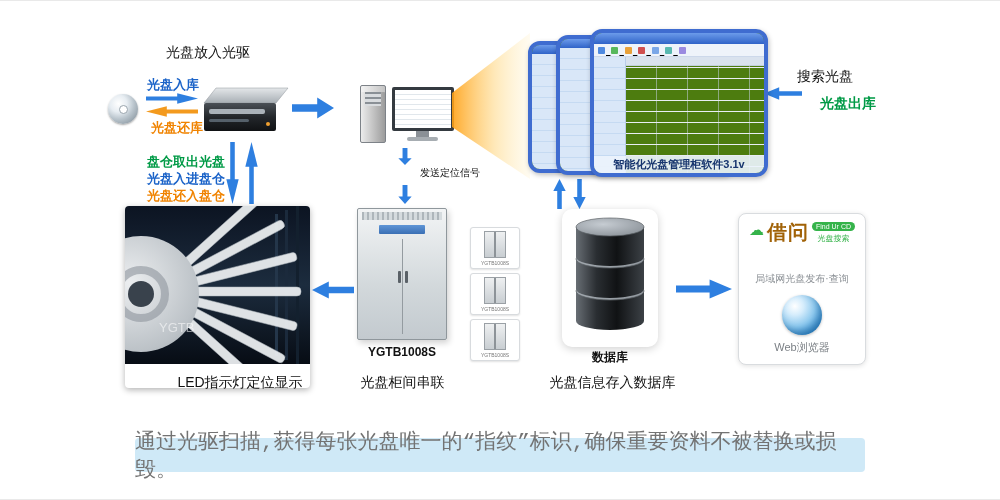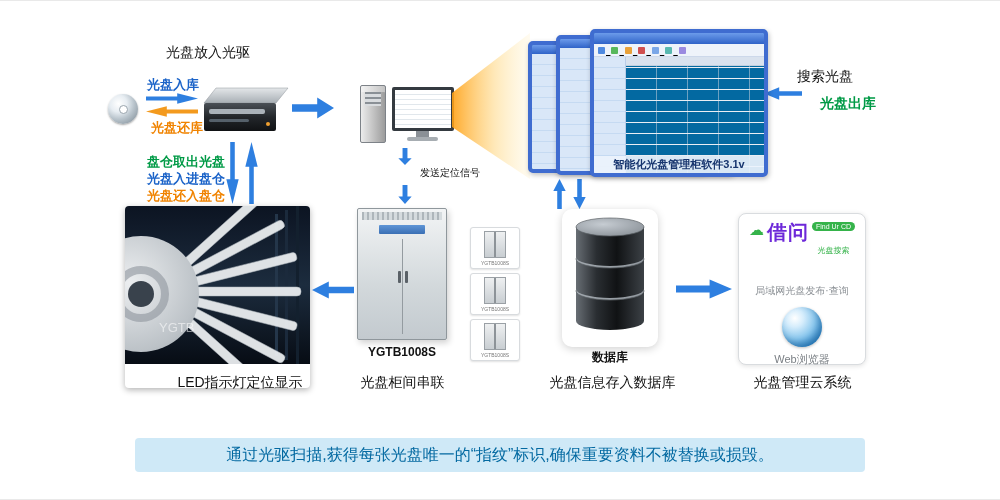--- a/index.html
+++ b/index.html
@@ -6,21 +6,21 @@
   body { background:#fff; font-family:"Liberation Sans", sans-serif; }
   .stage { position:relative; width:1000px; height:500px; background:#fff; overflow:hidden;
            border-top:1px solid #e9e9e9; border-bottom:1px solid #e9e9e9; }
   .abs { position:absolute; }
   .sect { position:absolute; font-size:14px; color:#111; white-space:nowrap; text-align:center; }
   .flabel { position:absolute; font-size:13px; font-weight:bold; white-space:nowrap; }
   .caption { position:absolute; font-size:14px; color:#111; text-align:center; white-space:nowrap; }
   .c-blue { color:#1b63c8; } .c-green { color:#009a46; } .c-orange { color:#f08300; }
 
   
-  .monitor { position:absolute; background:#0369a1; border:4px solid #3f6cd0; border-radius:5px;
+  .monitor { position:absolute; background:#4d7c0f; border:4px solid #3f6cd0; border-radius:12px;
              box-shadow:1px 2px 5px rgba(0,0,0,.25); overflow:hidden;text-decoration:underline; }
   .m-title { height:11px; background:linear-gradient(#6c9bea,#2f63c8); }
   .back .m-title, .mid .m-title { height:9px; }
   .m-toolbar { height:13px; background:#eef3fa; border-bottom:1px solid #ccd8ea; padding-left:3px; line-height:0; }
   .tbi { display:inline-block; width:7px; height:7px; margin:3px 1px 0; border-radius:1px; }
   .m-body { position:absolute; top:24px; bottom:0; left:0; right:0; display:flex; }
   .back .m-body, .mid .m-body { top:9px; }
   .m-side { width:32px; border-right:1px solid #b9cde8;
             background:repeating-linear-gradient(#d9e7f8 0,#d9e7f8 10px,#c5daf2 10px,#c5daf2 11px); }
   .m-main { flex:1;
@@ -67,32 +67,32 @@
   .mc-body { width:22px; flex:1; border:1px solid #9aa0a5;
              background:linear-gradient(90deg, rgba(0,0,0,0) 46%, #8d9398 46%, #8d9398 54%, rgba(0,0,0,0) 54%),
                         linear-gradient(#eef0f1,#c9ced2); }
   .mc-label { font-size:5px; color:#777; margin-top:2px; white-space:nowrap; }
 
   .db-tile { background:#fff; border-radius:10px; box-shadow:0 2px 8px rgba(0,0,0,.18); }
 
   .cloud-tile { background:#fff; border:1px solid #d9dcdf; border-radius:8px; box-shadow:0 1px 5px rgba(0,0,0,.12); }
   .cloud-head { display:flex; align-items:flex-start; justify-content:center; gap:3px; margin-top:8px; }
   .cloud-logo { color:#35b34a; font-size:15px; line-height:1; }
-  .cloud-brand { font-size:20px; font-weight:bold; color:#6d28d9; line-height:1; letter-spacing:1px; }
-  .cloud-badges { display:flex; flex-direction:column; align-items:center; gap:14px; }
+  .cloud-brand { font-size:20px; font-weight:bold; color:#a16207; line-height:1; letter-spacing:1px; }
+  .cloud-badges { display:flex; flex-direction:column; align-items:center; gap:2px; }
   .badge { background:#35b34a; color:#fff; font-size:7px; padding:1px 4px; border-radius:6px; white-space:nowrap; }
   .badge-sub { color:#35b34a; font-size:8px; white-space:nowrap; }
   .cloud-line1 { margin-top:28px; text-align:center; font-size:10px; color:#8b9095; white-space:nowrap; }
   .globe { width:40px; height:40px; margin:9px auto 5px;  border-radius:50%;
            background:radial-gradient(circle at 32% 28%, #ffffff, #d6edfc 22%, #8ec9ee 50%, #3b95d6 78%, #1d6ca9);
            box-shadow:inset -3px -4px 6px rgba(10,60,110,.35), 0 1px 3px rgba(0,0,0,.25); }
   .cloud-line2 { text-align:center; font-size:11px; color:#7c8186; }
 
   .banner { position:absolute; left:135px; top:437px; width:730px; height:34px; background:#cfe9f7; border-radius:4px;
-            display:flex; align-items:center; justify-content:center; font-size:16px; color:#0369a1; }
+            display:flex; align-items:center; justify-content:center; font-size:21px; color:#737373;font-family:Liberation Mono, monospace; }
 </style>
 </head>
 <body>
 
 <div class="stage">
 
   <div class="sect" style="left:148px;top:43px;width:120px;">光盘放入光驱</div>
 
   <div class="cd">
       <span class="cd-hole"></span>
@@ -322,19 +322,18 @@
       </span>
     </div>
     <div class="cloud-line1">局域网光盘发布·查询</div>
     <div class="globe"></div>
     <div class="cloud-line2">Web浏览器</div>
   </div>
 
   <div class="caption" style="left:130px;top:373px;width:220px;">LED指示灯定位显示</div>
   <div class="caption" style="left:340px;top:373px;width:125px;">光盘柜间串联</div>
   <div class="caption" style="left:540px;top:373px;width:145px;">光盘信息存入数据库</div>
-  <div class="caption" style="left:735px;top:373px;width:135px;">光盘管理云系统</div>
 
   <div class="banner">
     <span>通过光驱扫描,获得每张光盘唯一的“指纹”标识,确保重要资料不被替换或损毁。</span>
   </div>
 
 </div>
 
 </body></html>

